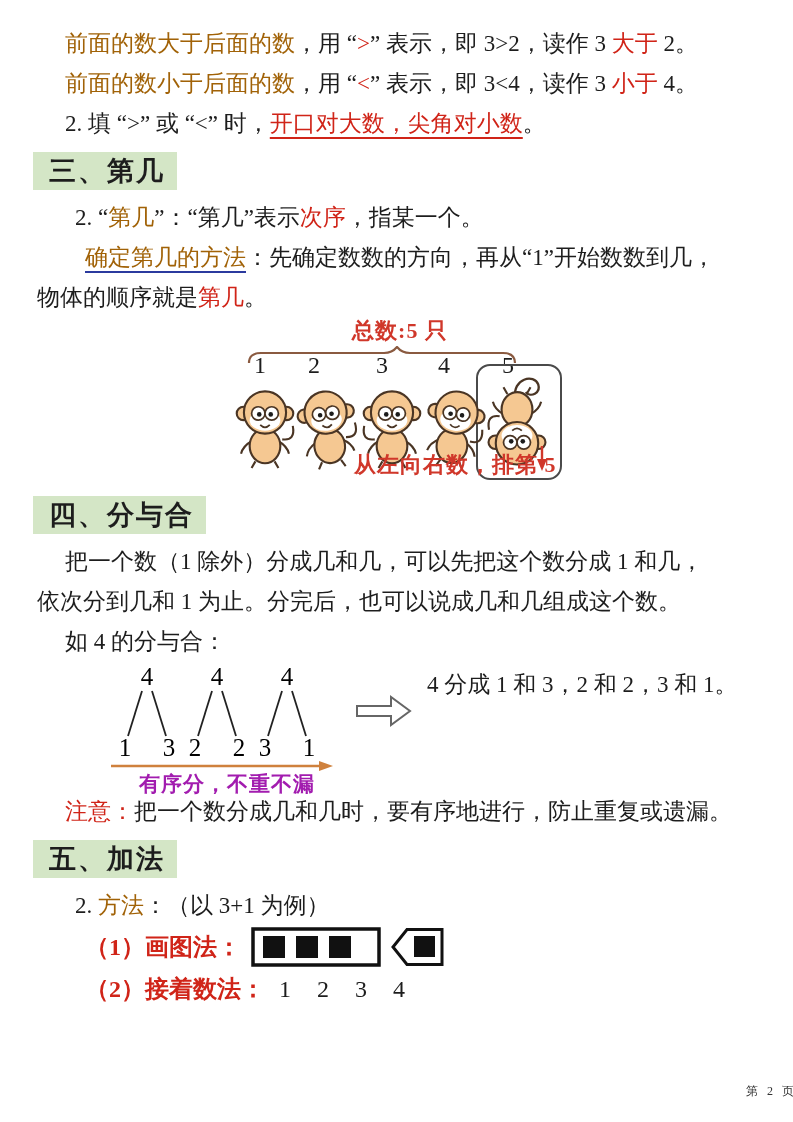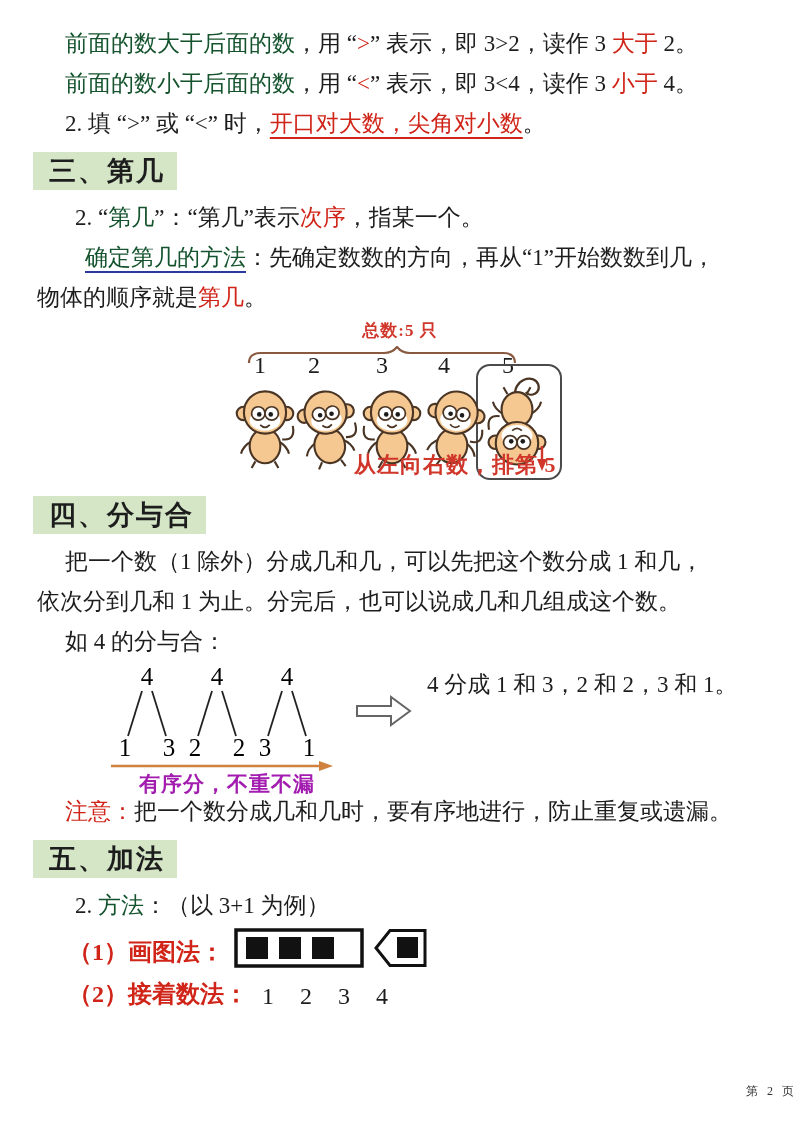--- a/index.html
+++ b/index.html
@@ -11,38 +11,38 @@
     background:#ffffff;
     font-family:"Liberation Serif", serif;
     color:#1d1d1d;
     padding:24px 37px 0 37px;
     overflow:hidden;
   }
   .line { font-size:23px; line-height:40px; white-space:nowrap; }
   .ind1 { margin-left:28px; }
   .ind2 { margin-left:38px; }
   .ind3 { margin-left:48px; }
-  .blue { color:#14532d; }
+  .blue { color:#a16207; }
   .red  { color:#d02418; }
   .u-red { text-decoration:underline; text-decoration-color:#d02418; text-underline-offset:6px; }
   .u-blue{ text-decoration:underline; text-decoration-color:#2b3a9e; text-underline-offset:6px; }
   .sec-head-wrap { margin:8px 0 4px -4px; line-height:38px; }
   .sec-head {
     display:inline-block;
     background:#d4e6c6;
     font-size:27px; font-weight:700;
     line-height:36px;
     padding:1px 12px 1px 16px;
     letter-spacing:2px;
   }
   
   .fig-monkeys { position:relative; width:362px; height:168px; margin:2px 0 0 193px; }
   .fig-total {
     position:absolute; left:0; top:-2px; width:340px; text-align:center;
-    color:#d0372a; font-weight:700; font-size:17px; line-height:26px; letter-spacing:1px;
+    color:#d0372a; font-weight:700; font-size:22px; line-height:26px; letter-spacing:1px;
   }
   .fig-brace { position:absolute; left:16px; top:26px; }
   .fig-num { position:absolute; top:32px; font-size:24px; line-height:26px; font-weight:400; }
   .fig-monkey { position:absolute; top:58px; }
   .fig-box {
     position:absolute; left:246px; top:44px; width:86px; height:116px;
     border:2.5px solid #4a4a4a; border-radius:14px;
   }
   .fig-arrow { position:absolute; left:304px; top:126px; }
   .fig-caption {
@@ -55,21 +55,21 @@
   .trees-wrap { width:234px; }
   .trees-svg { display:block; }
   .order-arrow { display:block; margin:0 0 0 4px; }
   .order-note {
     margin:0 0 0 32px; color:#a21caf; font-weight:700;
     font-size:21px; line-height:24px; white-space:nowrap; letter-spacing:1px;
   }
   .block-arrow { margin:30px 14px 0 14px; flex:none; }
   .results { margin-top:2px; font-size:23px; line-height:37px; white-space:nowrap; }
   
-  .method-row { display:flex; align-items:flex-end; margin-left:31px; height:42px; }
+  .method-row { display:flex; align-items:center; margin-left:48px; height:42px; }
   .method-label { color:#d02418; font-weight:700; font-size:24px; white-space:nowrap; }
   .shape { margin-left:10px; flex:none; }
   .count-nums { display:flex; gap:26px; margin-left:14px; font-size:24px; }
   .footer {
     position:absolute; left:4px; bottom:22px; width:100%;
     text-align:right; font-size:12px; color:#333; letter-spacing:3px;
   }
   svg text { font-family:"Liberation Serif", serif; }
   .hidden-defs { position:absolute; width:0; height:0; overflow:hidden; }
 </style>

